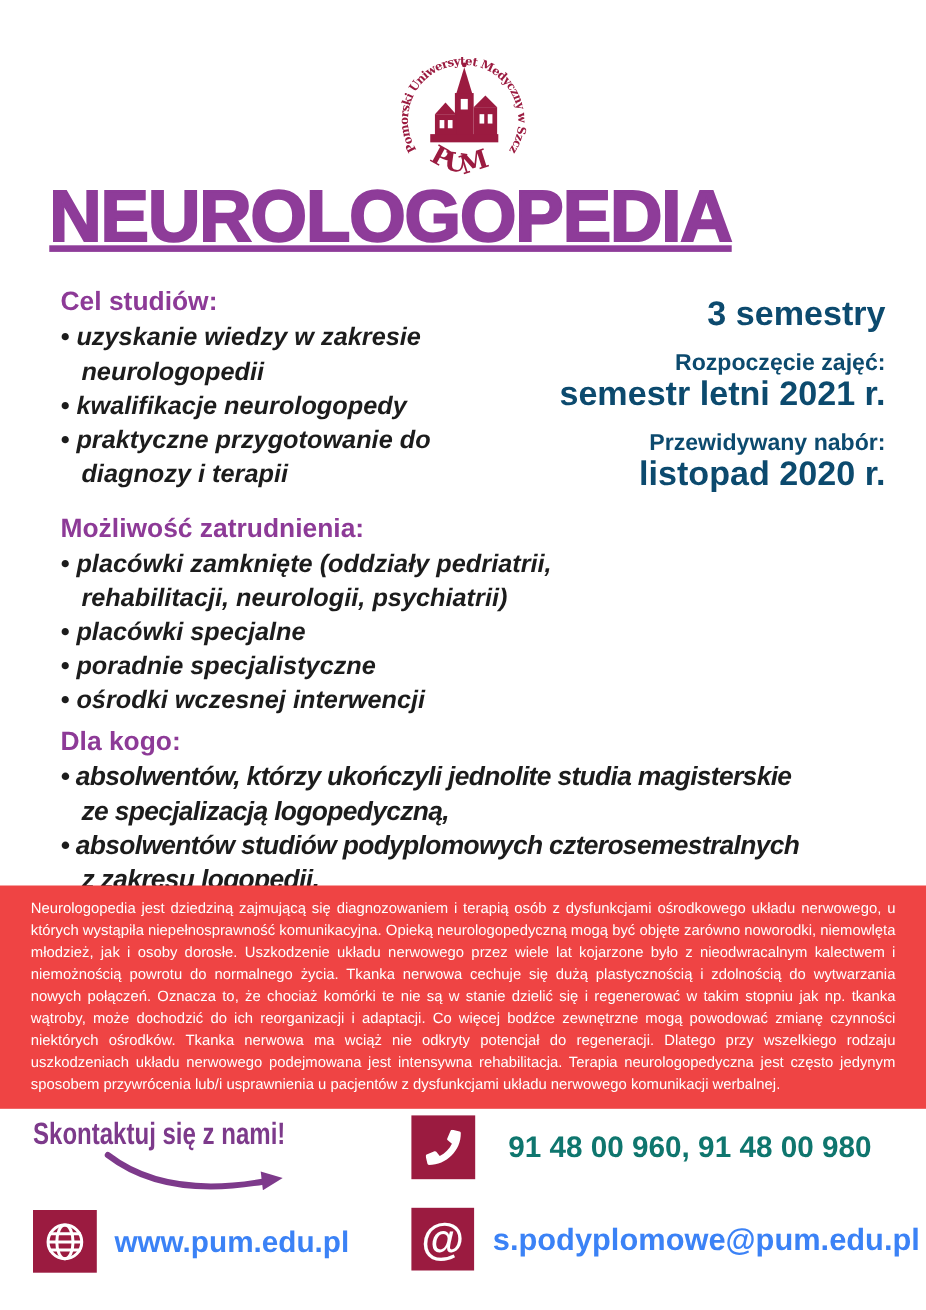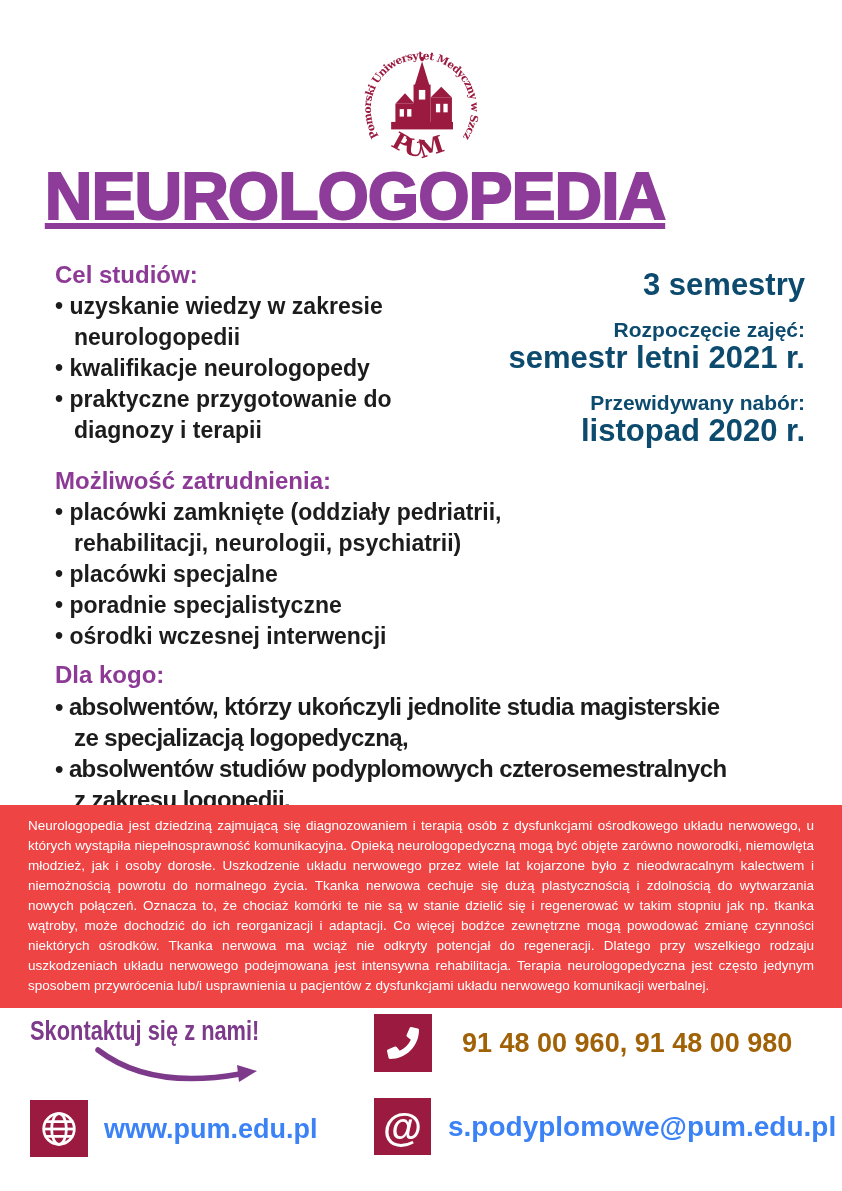--- a/index.html
+++ b/index.html
@@ -18,21 +18,21 @@
     position:absolute; top:152px; left:0; width:710px; margin:0;
     text-align:center; font-size:66px; line-height:88px; font-weight:bold;
     letter-spacing:-1px; color:#8e3c99;text-decoration:underline; -webkit-text-stroke:2px #8e3c99;
   }
 
   
   .content { position:absolute; left:55px; top:260px; width:750px; }
   .row { display:flex; justify-content:space-between; align-items:center; }
   h2.heading { margin:0 0 3px 0; font-size:24px; line-height:26px; font-weight:bold; color:#8d3a97; }
   ul.blist { list-style:none; margin:0; padding:0; font-size:23px; line-height:31px;
-             font-weight:bold; color:#1c1c1c; }
+             font-weight:bold; color:#1c1c1c;font-style:italic; }
   ul.blist li { padding-left:19px; text-indent:-19px; white-space:pre-line; }
   ul.blist li::before { content:"• "; }
   .goal { width:400px; }
   .employment { margin-top:21px; width:560px; }
   .audience { margin-top:10px; }
   .audience ul.blist { font-size:24px; letter-spacing:-0.6px; line-height:31px; }
 
   .schedule { text-align:right; padding-top:8px; color:#0c4a6e; font-weight:bold; }
   .schedule .big { font-size:31px; line-height:33px; }
   .schedule .label { font-size:21px; line-height:23px; margin-top:17px; }
@@ -56,21 +56,21 @@
 
   .icon-box {
     position:absolute; background:#9b1b40;
     display:flex; align-items:center; justify-content:center;
   }
   .icon-phone { left:374px; top:1014px; width:58px; height:58px; }
   .icon-globe { left:30px;  top:1100px; width:58px; height:57px; }
   .icon-at    { left:374px; top:1098px; width:57px; height:57px; }
   .at-glyph { color:#ffffff; font-size:40px; font-weight:bold; line-height:1; }
 
-  .contact-text { position:absolute; font-weight:bold; color:#a16207; white-space:nowrap; }
+  .contact-text { position:absolute; font-weight:bold; color:#0f766e; white-space:nowrap; }
   .phone-text { left:462px; top:1028px; font-size:27px; }
   .www-text   { left:104px; top:1114px; font-size:27px; }
   .email-text { left:448px; top:1111px; font-size:28px; }
   a.contact-text { text-decoration:none; color:#3b82f6; }
 </style>
 </head>
 <body>
 
 <div class="poster">
 

